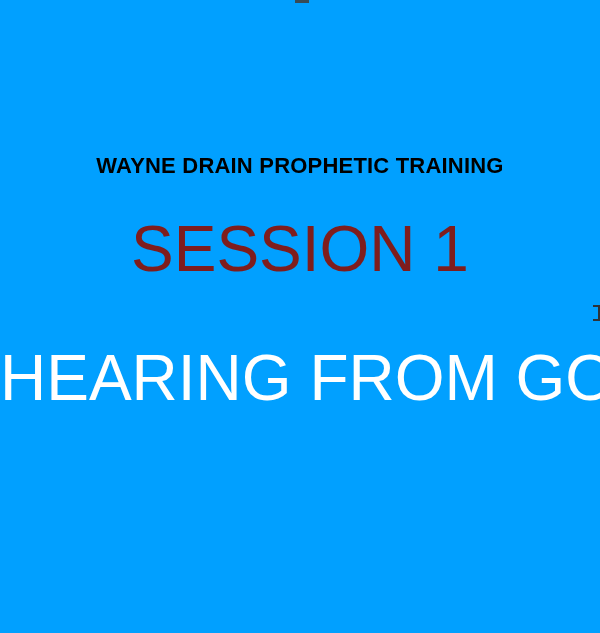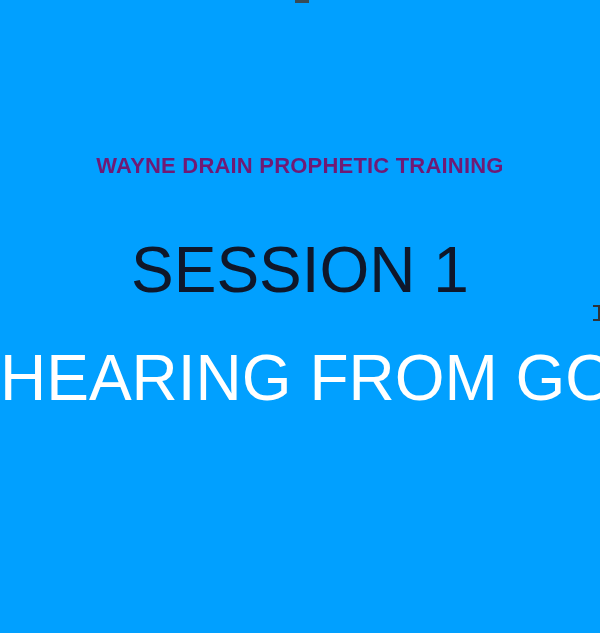--- a/index.html
+++ b/index.html
@@ -27,38 +27,37 @@
     position: absolute;
     left: 0;
     top: 152px;
     width: 600px;
     text-align: center;
     font-family: "Liberation Sans", sans-serif;
     font-size: 22px;
     font-weight: bold;
     letter-spacing: 0.2px;
     line-height: 28px;
-    color: #701a75;
+    color: #000000;
     white-space: nowrap;
   }
 
   .session-line {
     position: absolute;
     left: 0;
     top: 213px;
     width: 600px;
     text-align: center;
     font-family: "Liberation Sans", sans-serif;
     font-size: 64px;
     font-weight: normal;
     line-height: 72px;
     letter-spacing: 0px;
-    color: #0f172a;
+    color: #7f1d1d;
     white-space: nowrap;
-    margin-top: 21px;
   }
 
   .main-title {
     position: absolute;
     left: 0;
     top: 344px;
     width: 600px;
     text-align: center;
     font-family: "Liberation Sans", sans-serif;
     font-size: 64px;

